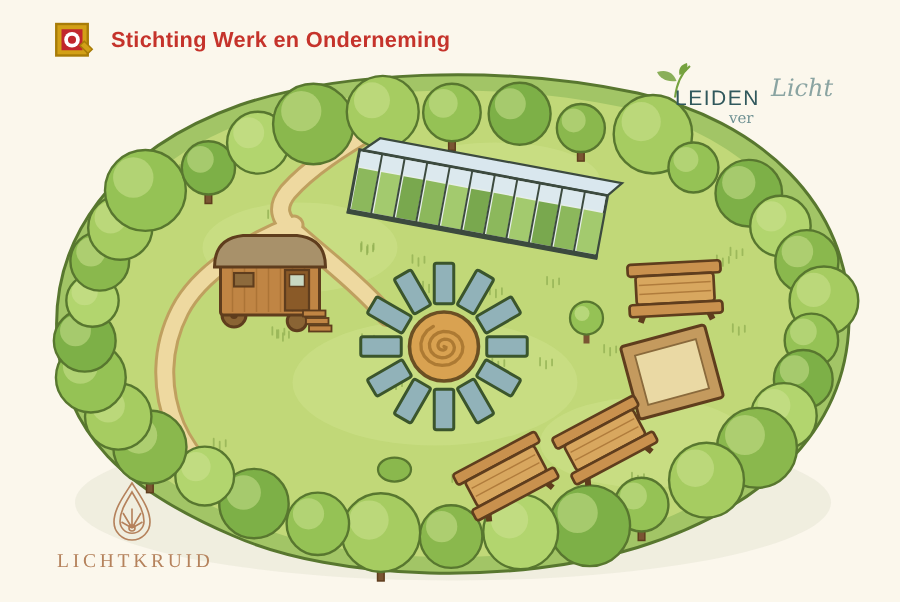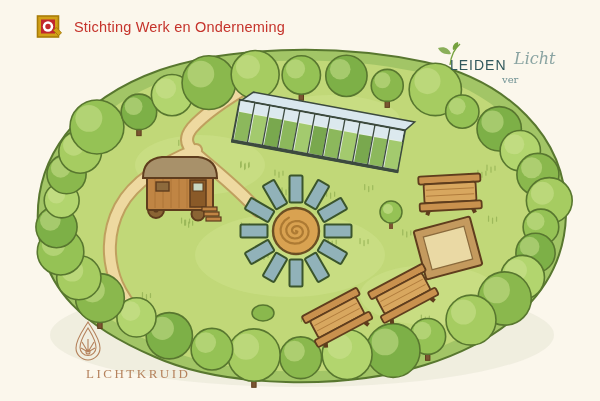--- a/index.html
+++ b/index.html
@@ -7,40 +7,40 @@
     width:600px;height:401px;overflow:hidden;
     background:#fbf7ec;
     font-family:"Liberation Sans",sans-serif;
   }
   .stage{position:relative;width:600px;height:401px;background:#fbf7ec;}
   #scene{position:absolute;left:0;top:0;}
 
   
   .brand-swo{position:absolute;left:36px;top:13px;display:flex;align-items:center;gap:11px;}
   .brand-swo .swo-name{
-    font-size:14.5px;font-weight:normal;letter-spacing:.2px;
+    font-size:14.5px;font-weight:bold;letter-spacing:.2px;
     color:var(--swo-red,#c5332b);
     text-align:center;
   }
 
   
   .brand-lvl{position:absolute;right:26px;top:42px;width:140px;height:52px;}
   .lvl-leaf{position:absolute;left:2px;top:0;}
   .lvl-caps{position:absolute;left:16px;top:15px;font-weight:normal;font-size:14px;
     letter-spacing:1px;color:var(--lvl-caps,#30585c);}
-  .lvl-ver{position:absolute;left:68px;top:32px;font-family:"DejaVu Serif",serif;
+  .lvl-ver{position:absolute;left:52px;top:32px;font-family:"DejaVu Serif",serif;
     font-size:10px;color:var(--lvl-script,#6f9193);}
   .lvl-licht{position:absolute;left:80px;top:7px;font-family:"DejaVu Serif",serif;
     font-style:italic;font-size:16px;color:var(--lvl-script2,#8aa4a2);}
 
   
   .brand-lk{position:absolute;left:38px;top:320px;width:100px;text-align:center;}
   .lk-emblem{display:block;margin:0 auto 2px auto;}
   .lk-name{font-family:"Liberation Serif",serif;font-size:13px;letter-spacing:2.5px;
-    color:var(--lk-color,#b5825c);margin-left:48px;}
+    color:var(--lk-color,#b5825c);}
 </style>
 </head>
 <body style="background: rgb(251, 247, 236);">
 
 <div class="stage">
 
   <svg id="scene" width="600" height="401" viewBox="0 0 600 401">
       <ellipse cx="302" cy="335" rx="252" ry="52" fill="#e2e3d1" opacity="0.45"></ellipse>
       <path d="M 38,225 C 34,160 75,100 160,70 C 225,48 330,42 425,62 C 505,80 568,135 566,215 C 564,290 505,340 425,365 C 345,390 225,388 155,357 C 85,327 42,290 38,225 Z" fill="#a2c566" stroke="#58772f" stroke-width="2"></path>
       <g transform="translate(19.2,13.76) scale(0.936)">

